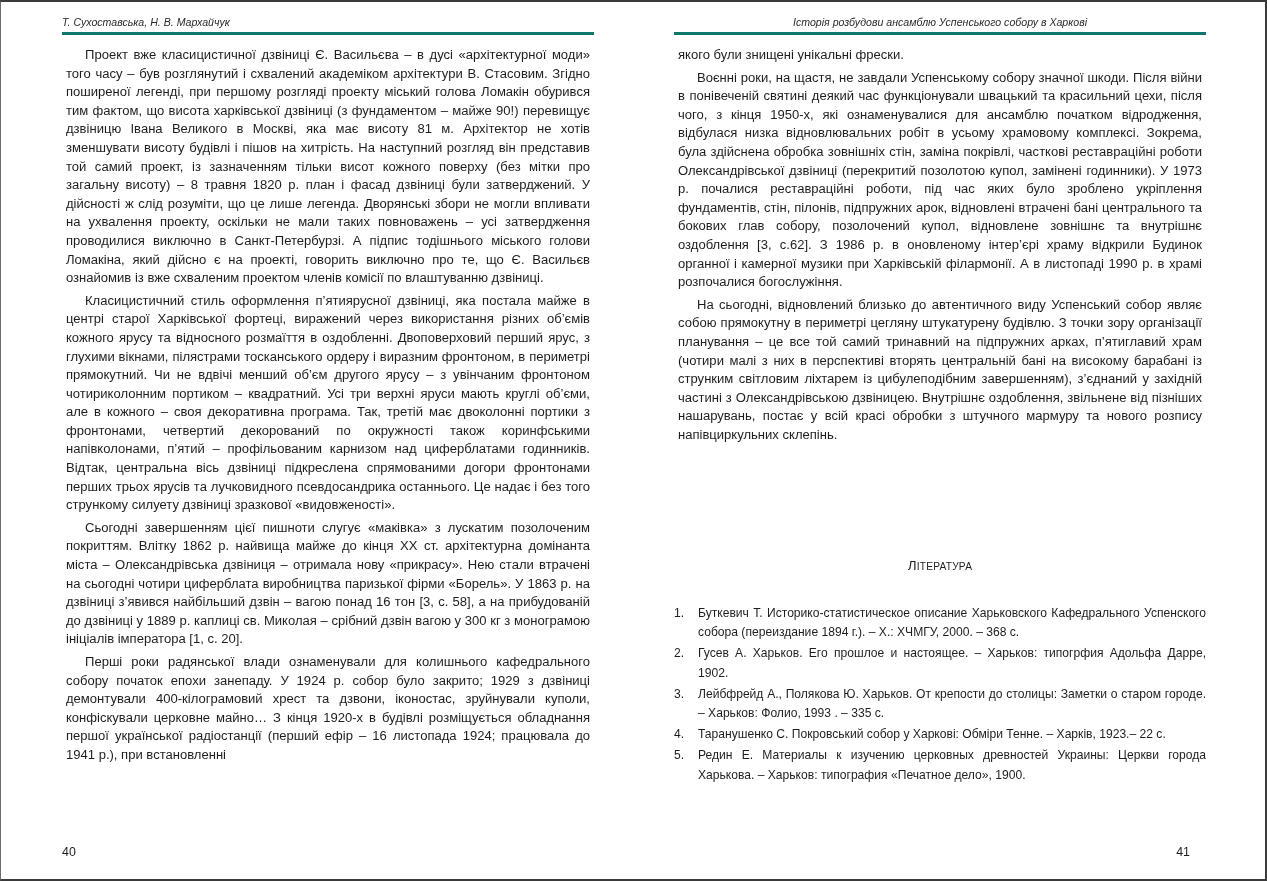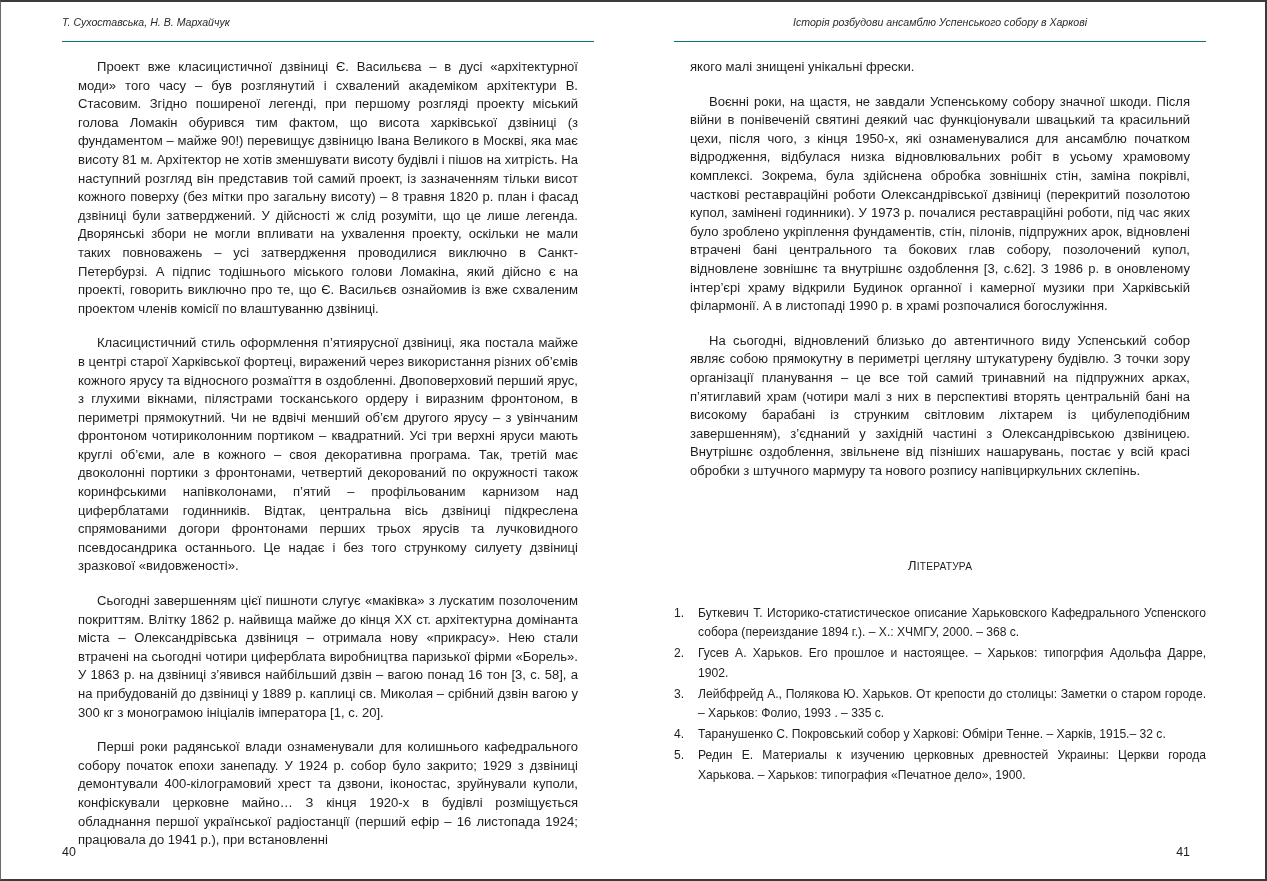--- a/index.html
+++ b/index.html
@@ -15,31 +15,31 @@
       background: #ffffff;
       font-family: "Liberation Sans", sans-serif;
       color: #1e1e1e;
     }
     .page { position: absolute; top: 0; width: 532px; }
     .page.left { left: 61px; }
     .page.right { left: 673px; }
     .running-head {
       position: absolute; top: 13px; left: 0; width: 532px;
       font-size: 10.6px; font-style: italic; color: #2a2a2a;
-      padding-bottom: 12px;
-      border-bottom: 1px solid #0f766e;
+      padding-bottom: 3px;
+      border-bottom: 3px solid #0f766e;
       line-height: 14px;
     }
     .page.right .running-head { text-align: center; }
     .body-text {
       position: absolute; top: 40px; left: 0; width: 532px;
       font-size: 13.05px; line-height: 18.6px;
       text-align: justify;
     }
-    .body-text p { margin: 16px; text-indent: 19px; }
+    .body-text p { margin: 4px; text-indent: 19px; }
     .body-text p.noindent { text-indent: 0; }
     .lit-heading {
       position: absolute; top: 556px; left: 0; width: 532px;
       text-align: center; font-size: 12.4px; letter-spacing: 0.2px;
     }
     .lit-heading .cap { font-size: 13.4px; }
     .lit-heading .small { font-size: 10.2px; text-transform: uppercase; text-align: center; }
     .refs {
       position: absolute; top: 602px; left: 0; width: 532px;
       margin: 0; padding: 0; list-style: none;
@@ -63,21 +63,21 @@
       <p>Класицистичний стиль оформлення п’ятиярусної дзвіниці, яка постала майже в центрі старої Харківської фортеці, виражений через використання різних об’ємів кожного ярусу та відносного розмаїття в оздобленні. Двоповерховий перший ярус, з глухими вікнами, пілястрами тосканського ордеру і виразним фронтоном, в периметрі прямокутний. Чи не вдвічі менший об’єм другого ярусу – з увінчаним фронтоном чотириколонним портиком – квадратний. Усі три верхні яруси мають круглі об’єми, але в кожного – своя декоративна програма. Так, третій має двоколонні портики з фронтонами, четвертий декорований по окружності також коринфськими напівколонами, п’ятий – профільованим карнизом над циферблатами годинників. Відтак, центральна вісь дзвіниці підкреслена спрямованими догори фронтонами перших трьох ярусів та лучковидного псевдосандрика останнього. Це надає і без того стрункому силуету дзвіниці зразкової «видовженості».</p>
       <p>Сьогодні завершенням цієї пишноти слугує «маківка» з лускатим позолоченим покриттям. Влітку 1862 р. найвища майже до кінця ХХ ст. архітектурна домінанта міста – Олександрівська дзвіниця – отримала нову «прикрасу». Нею стали втрачені на сьогодні чотири циферблата виробництва паризької фірми «Борель». У 1863 р. на дзвіниці з’явився найбільший дзвін – вагою понад 16 тон [3, с. 58], а на прибудованій до дзвіниці у 1889 р. каплиці св. Миколая – срібний дзвін вагою у 300 кг з монограмою ініціалів імператора [1, с. 20].</p>
       <p>Перші роки радянської влади ознаменували для колишнього кафедрального собору початок епохи занепаду. У 1924 р. собор було закрито; 1929 з дзвіниці демонтували 400-кілограмовий хрест та дзвони, іконостас, зруйнували куполи, конфіскували церковне майно… З кінця 1920-х в будівлі розміщується обладнання першої української радіостанції (перший ефір – 16 листопада 1924; працювала до 1941 р.), при встановленні</p>
     </div>
     <div class="page-number">40</div>
   </div>
 
   <div class="page right">
     <div class="running-head">Історія розбудови ансамблю Успенського собору в Харкові</div>
     <div class="body-text">
-      <p class="noindent">якого малі знищені унікальні фрески.</p>
+      <p class="noindent">якого були знищені унікальні фрески.</p>
       <p>Воєнні роки, на щастя, не завдали Успенському собору значної шкоди. Після війни в понівеченій святині деякий час функціонували швацький та красильний цехи, після чого, з кінця 1950-х, які ознаменувалися для ансамблю початком відродження, відбулася низка відновлювальних робіт в усьому храмовому комплексі. Зокрема, була здійснена обробка зовнішніх стін, заміна покрівлі, часткові реставраційні роботи Олександрівської дзвіниці (перекритий позолотою купол, замінені годинники). У 1973 р. почалися реставраційні роботи, під час яких було зроблено укріплення фундаментів, стін, пілонів, підпружних арок, відновлені втрачені бані центрального та бокових глав собору, позолочений купол, відновлене зовнішнє та внутрішнє оздоблення [3, с.62]. З 1986 р. в оновленому інтер’єрі храму відкрили Будинок органної і камерної музики при Харківській філармонії. А в листопаді 1990 р. в храмі розпочалися богослужіння.</p>
       <p>На сьогодні, відновлений близько до автентичного виду Успенський собор являє собою прямокутну в периметрі цегляну штукатурену будівлю. З точки зору організації планування – це все той самий тринавний на підпружних арках, п’ятиглавий храм (чотири малі з них в перспективі вторять центральній бані на високому барабані із струнким світловим ліхтарем із цибулеподібним завершенням), з’єднаний у західній частині з Олександрівською дзвіницею. Внутрішнє оздоблення, звільнене від пізніших нашарувань, постає у всій красі обробки з штучного мармуру та нового розпису напівциркульних склепінь.</p>
     </div>
 
     <div class="lit-heading"><span class="cap">Л</span><span class="small">ітература</span></div>
 
     <ol class="refs">
       <li>
         <span class="num">1.</span>
         <span>Буткевич Т. Историко-статистическое описание Харьковского Кафедрального Успенского собора (переиздание 1894 г.). – Х.: ХЧМГУ, 2000. – 368 с.</span>
@@ -85,21 +85,21 @@
       <li>
         <span class="num">2.</span>
         <span>Гусев А. Харьков. Его прошлое и настоящее. – Харьков: типогрфия Адольфа Дарре, 1902.</span>
       </li>
       <li>
         <span class="num">3.</span>
         <span>Лейбфрейд А., Полякова Ю. Харьков. От крепости до столицы: Заметки о старом городе. – Харьков: Фолио, 1993 . – 335 с.</span>
       </li>
       <li>
         <span class="num">4.</span>
-        <span>Таранушенко С. Покровський собор у Харкові: Обміри Тенне. – Харків, 1915.– 32 с.</span>
+        <span>Таранушенко С. Покровський собор у Харкові: Обміри Тенне. – Харків, 1923.– 22 с.</span>
       </li>
       <li>
         <span class="num">5.</span>
         <span>Редин Е. Материалы к изучению церковных древностей Украины: Церкви города Харькова. – Харьков: типография «Печатное дело», 1900.</span>
       </li>
     </ol>
 
     <div class="page-number">41</div>
   </div>
 

